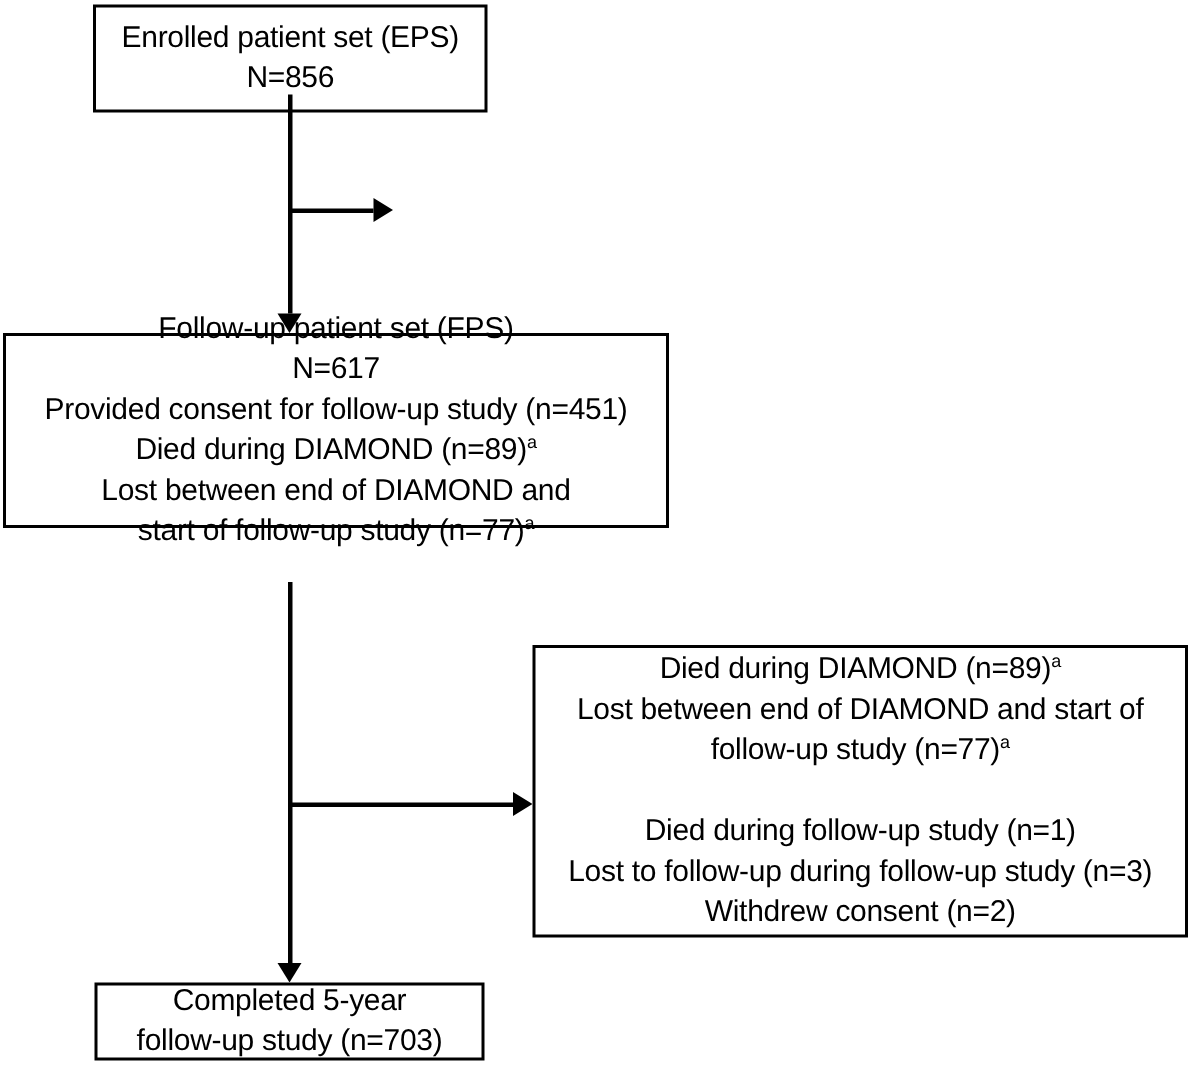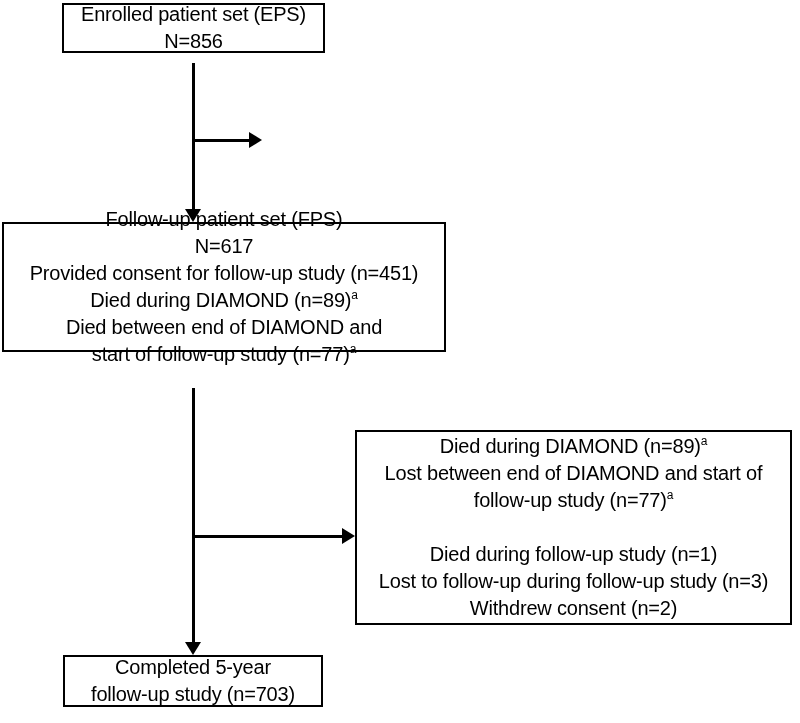--- a/index.html
+++ b/index.html
@@ -57,38 +57,38 @@
     border-top: 8px solid transparent;
     border-bottom: 8px solid transparent;
     border-left: 13px solid #000000;
   }
 </style>
 </head>
 <body>
 
 <div class="canvas">
 
-  <div class="box" style="left:62px; top:3px; width:263px; height:50px;">
+  <div class="box" style="left:62px; top:3px; width:263px; height:72px;">
       <div class="line"><span>Enrolled patient set (EPS)</span></div>
       <div class="line"><span>N=856</span></div>
     </div>
 
   <div class="vline" style="left:192px; top:63px; width:3px; height:146px;"></div>
   <div class="arrow-down" style="left:185px; top:209px;"></div>
 
   <div class="hline" style="left:192px; top:139px; width:57px; height:3px;"></div>
   <div class="arrow-right" style="left:249px; top:132px;"></div>
 
 
   <div class="box" style="left:2px; top:222px; width:444px; height:130px;">
       <div class="line"><span>Follow-up patient set (FPS)</span></div>
       <div class="line"><span>N=617</span></div>
       <div class="line"><span>Provided consent for follow-up study (n=451)</span></div>
       <div class="line"><span>Died during DIAMOND (n=89)</span><sup>a</sup></div>
-      <div class="line"><span>Died between end of DIAMOND and</span></div>
+      <div class="line"><span>Lost between end of DIAMOND and</span></div>
       <div class="line"><span>start of follow-up study (n=77)</span><sup>a</sup></div>
     </div>
 
   <div class="vline" style="left:192px; top:388px; width:3px; height:254px;"></div>
   <div class="arrow-down" style="left:185px; top:642px;"></div>
 
   <div class="hline" style="left:192px; top:535px; width:150px; height:3px;"></div>
   <div class="arrow-right" style="left:342px; top:528px;"></div>
 
   <div class="box" style="left:355px; top:430px; width:437px; height:195px;">

